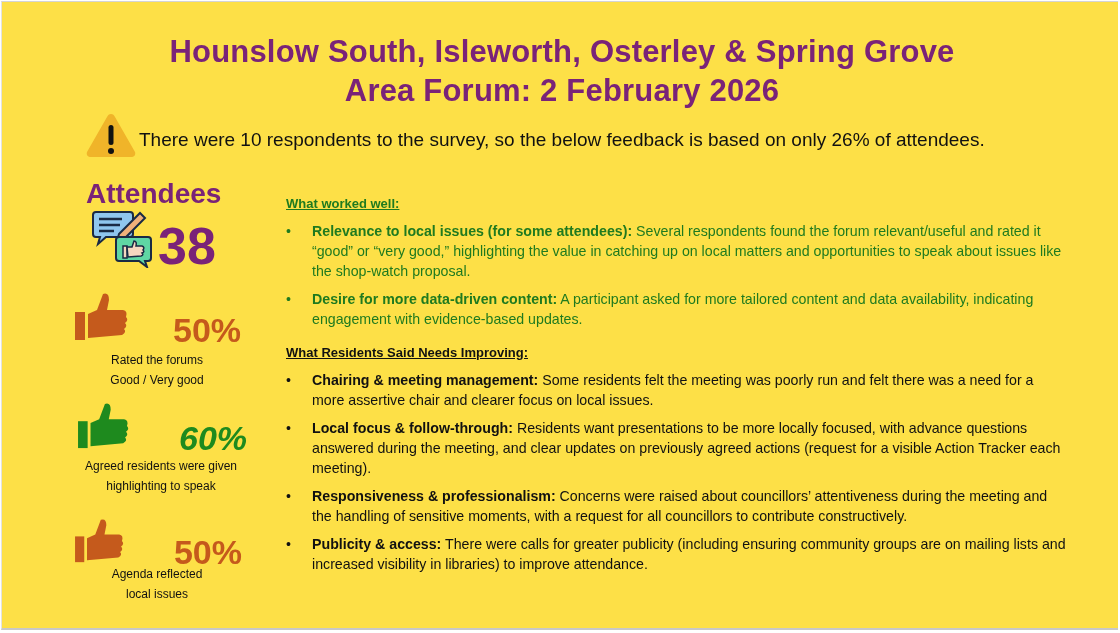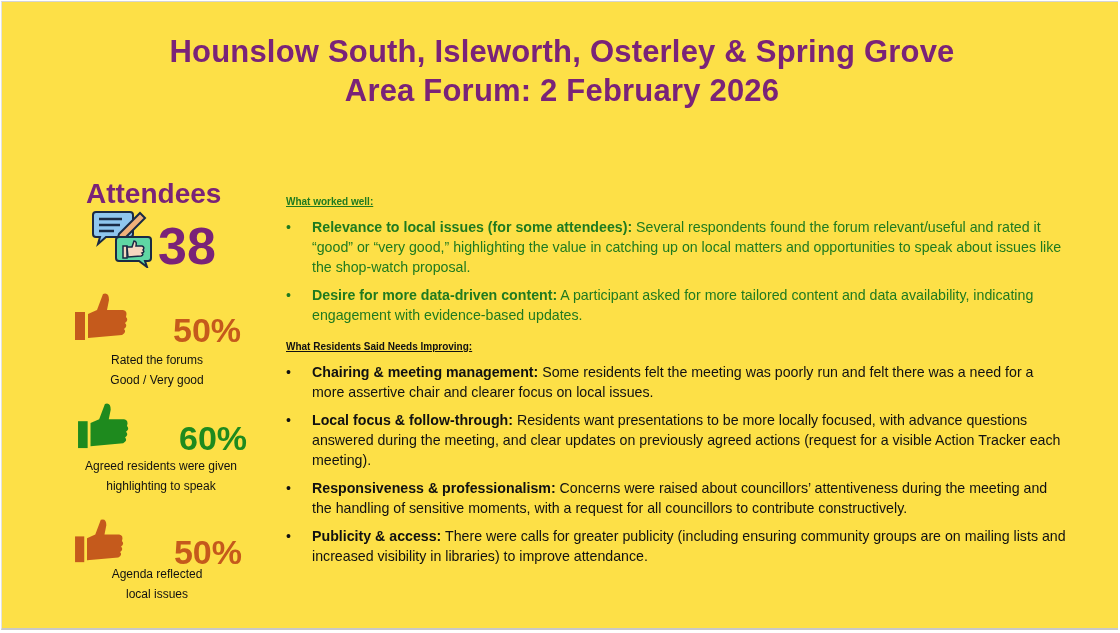--- a/index.html
+++ b/index.html
@@ -38,21 +38,21 @@
       position: absolute; left: 156px; top: 216px;
       font-size: 52px; font-weight: bold; color: #7a2378; line-height: 56px;
     }
     .stat { position: absolute; text-align: center; }
     .stat-row { display: flex; align-items: flex-end; justify-content: center; gap: 46px; }
     .stat-value { font-weight: bold; font-size: 34px; line-height: 36px; }
     .stat-caption { font-size: 12px; color: #111; line-height: 20px; }
     .thumb { display: inline-block; }
     .right-col { position: absolute; left: 284px; top: 194px; width: 780px; }
     .section-heading {
-      font-size: 10px; font-weight: bold; text-decoration: underline;
+      font-size: 13px; font-weight: bold; text-decoration: underline;
       margin: 0 0 10px 0;
     }
     .green { color: #1f7a1f; }
     .dark { color: #111; }
     ul.bullets { list-style: none; margin: 0; padding: 0; }
     ul.bullets li {
       position: relative; padding-left: 26px;
       font-size: 14.2px; line-height: 20px; margin-bottom: 8px;
     }
     ul.bullets li .dot {
@@ -63,20 +63,28 @@
 </head>
 <body>
 
 <div class="slide">
 
   <div class="title">
     <div>Hounslow South, Isleworth, Osterley &amp; Spring Grove</div>
     <div>Area Forum: 2 February 2026</div>
   </div>
 
+  <div class="notice">
+    <svg viewBox="0 0 52 46">
+      <path d="M26 2 C28 2 29 3 30 5 L50 40 C51 43 49 45 46 45 L6 45 C3 45 1 43 2 40 L22 5 C23 3 24 2 26 2 Z" fill="#f0b429"></path>
+      <rect x="23.5" y="13" width="5" height="20" rx="2.5" fill="#111"></rect>
+      <circle cx="26" cy="39" r="3" fill="#111"></circle>
+    </svg>
+    <span class="notice-text">There were 10 respondents to the survey, so the below feedback is based on only 26% of attendees.</span>
+  </div>
 
   <div class="attendees-label">Attendees</div>
   <svg class="attendees-icon" viewBox="0 0 64 58">
     <path d="M3 5 Q3 2 6 2 L40 2 Q43 2 43 5 L43 24 Q43 27 40 27 L16 27 L8 34 L10 27 L6 27 Q3 27 3 24 Z" fill="#8fc6ee" stroke="#1a2a44" stroke-width="2"></path>
     <line x1="9" y1="9" x2="32" y2="9" stroke="#1a2a44" stroke-width="2.5"></line>
     <line x1="9" y1="15" x2="30" y2="15" stroke="#1a2a44" stroke-width="2.5"></line>
     <line x1="9" y1="21" x2="24" y2="21" stroke="#1a2a44" stroke-width="2.5"></line>
     <path d="M29 24 L50 3 L55 8 L34 29 L27 31 Z" fill="#f0b07a" stroke="#1a2a44" stroke-width="2"></path>
     <path d="M26 30 Q26 27 29 27 L58 27 Q61 27 61 30 L61 48 Q61 51 58 51 L55 51 L57 57 L49 51 L29 51 Q26 51 26 48 Z" fill="#5fd6a4" stroke="#1a2a44" stroke-width="2"></path>
     <path d="M33 36 L37 36 L37 48 L33 48 Z" fill="#f5d6c0" stroke="#1a2a44" stroke-width="1.5"></path>
@@ -97,21 +105,21 @@
       <div>Good / Very good</div>
     </div>
   </div>
 
   <div class="stat" style="left:54px; top:400px; width:210px;">
     <div class="stat-row">
       <svg class="thumb" width="56" height="48" viewBox="0 0 56 50">
         <rect x="2" y="20" width="10" height="28" fill="#1e8a1e"></rect>
         <path d="M15 22 L24 18 L30 2 Q36 0 36 8 L34 18 L50 18 Q55 19 53 25 Q56 28 52 31 Q55 34 51 37 Q54 40 49 43 L15 46 Z" fill="#1e8a1e"></path>
       </svg>
-      <span class="stat-value" style="color:#1e8a1e; margin-left:2px; margin-bottom:-6px;">60%</span>
+      <span class="stat-value" style="color:#1e8a1e; margin-left:2px; margin-bottom:-6px;font-style:italic;">60%</span>
     </div>
     <div class="stat-caption" style="margin-top:6px;">
       <div>Agreed residents were given</div>
       <div>highlighting to speak</div>
     </div>
   </div>
 
   <div class="stat" style="left:70px; top:516px; width:170px;">
     <div class="stat-row">
       <svg class="thumb" width="54" height="46" viewBox="0 0 56 50">

